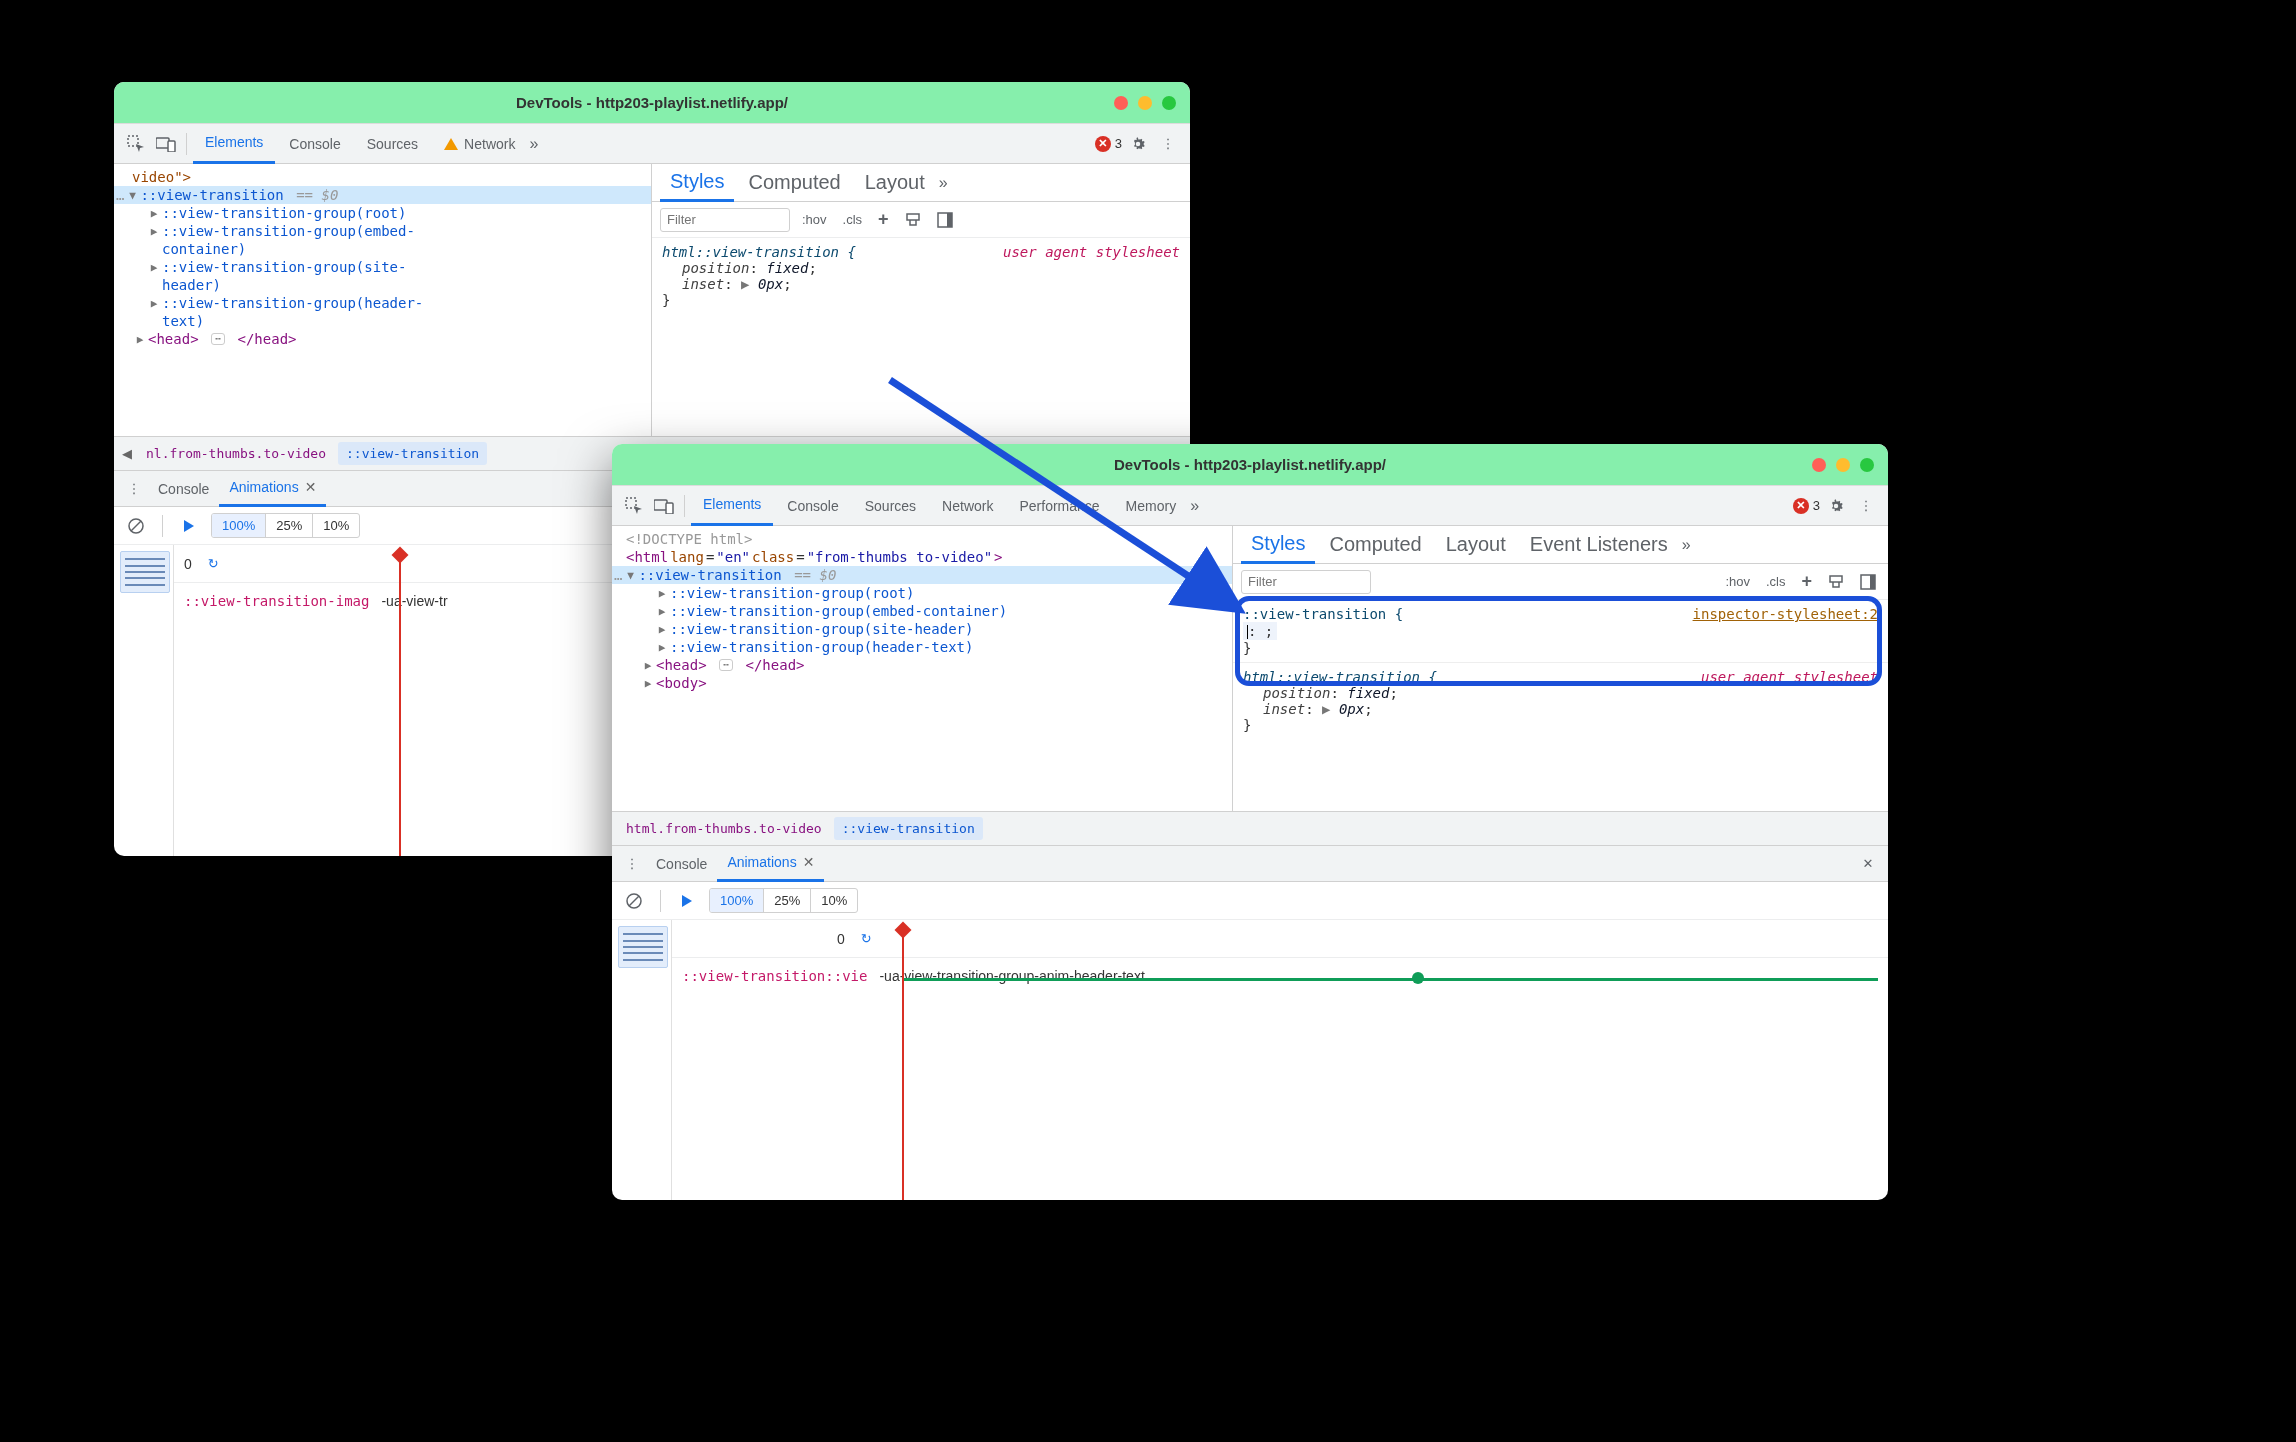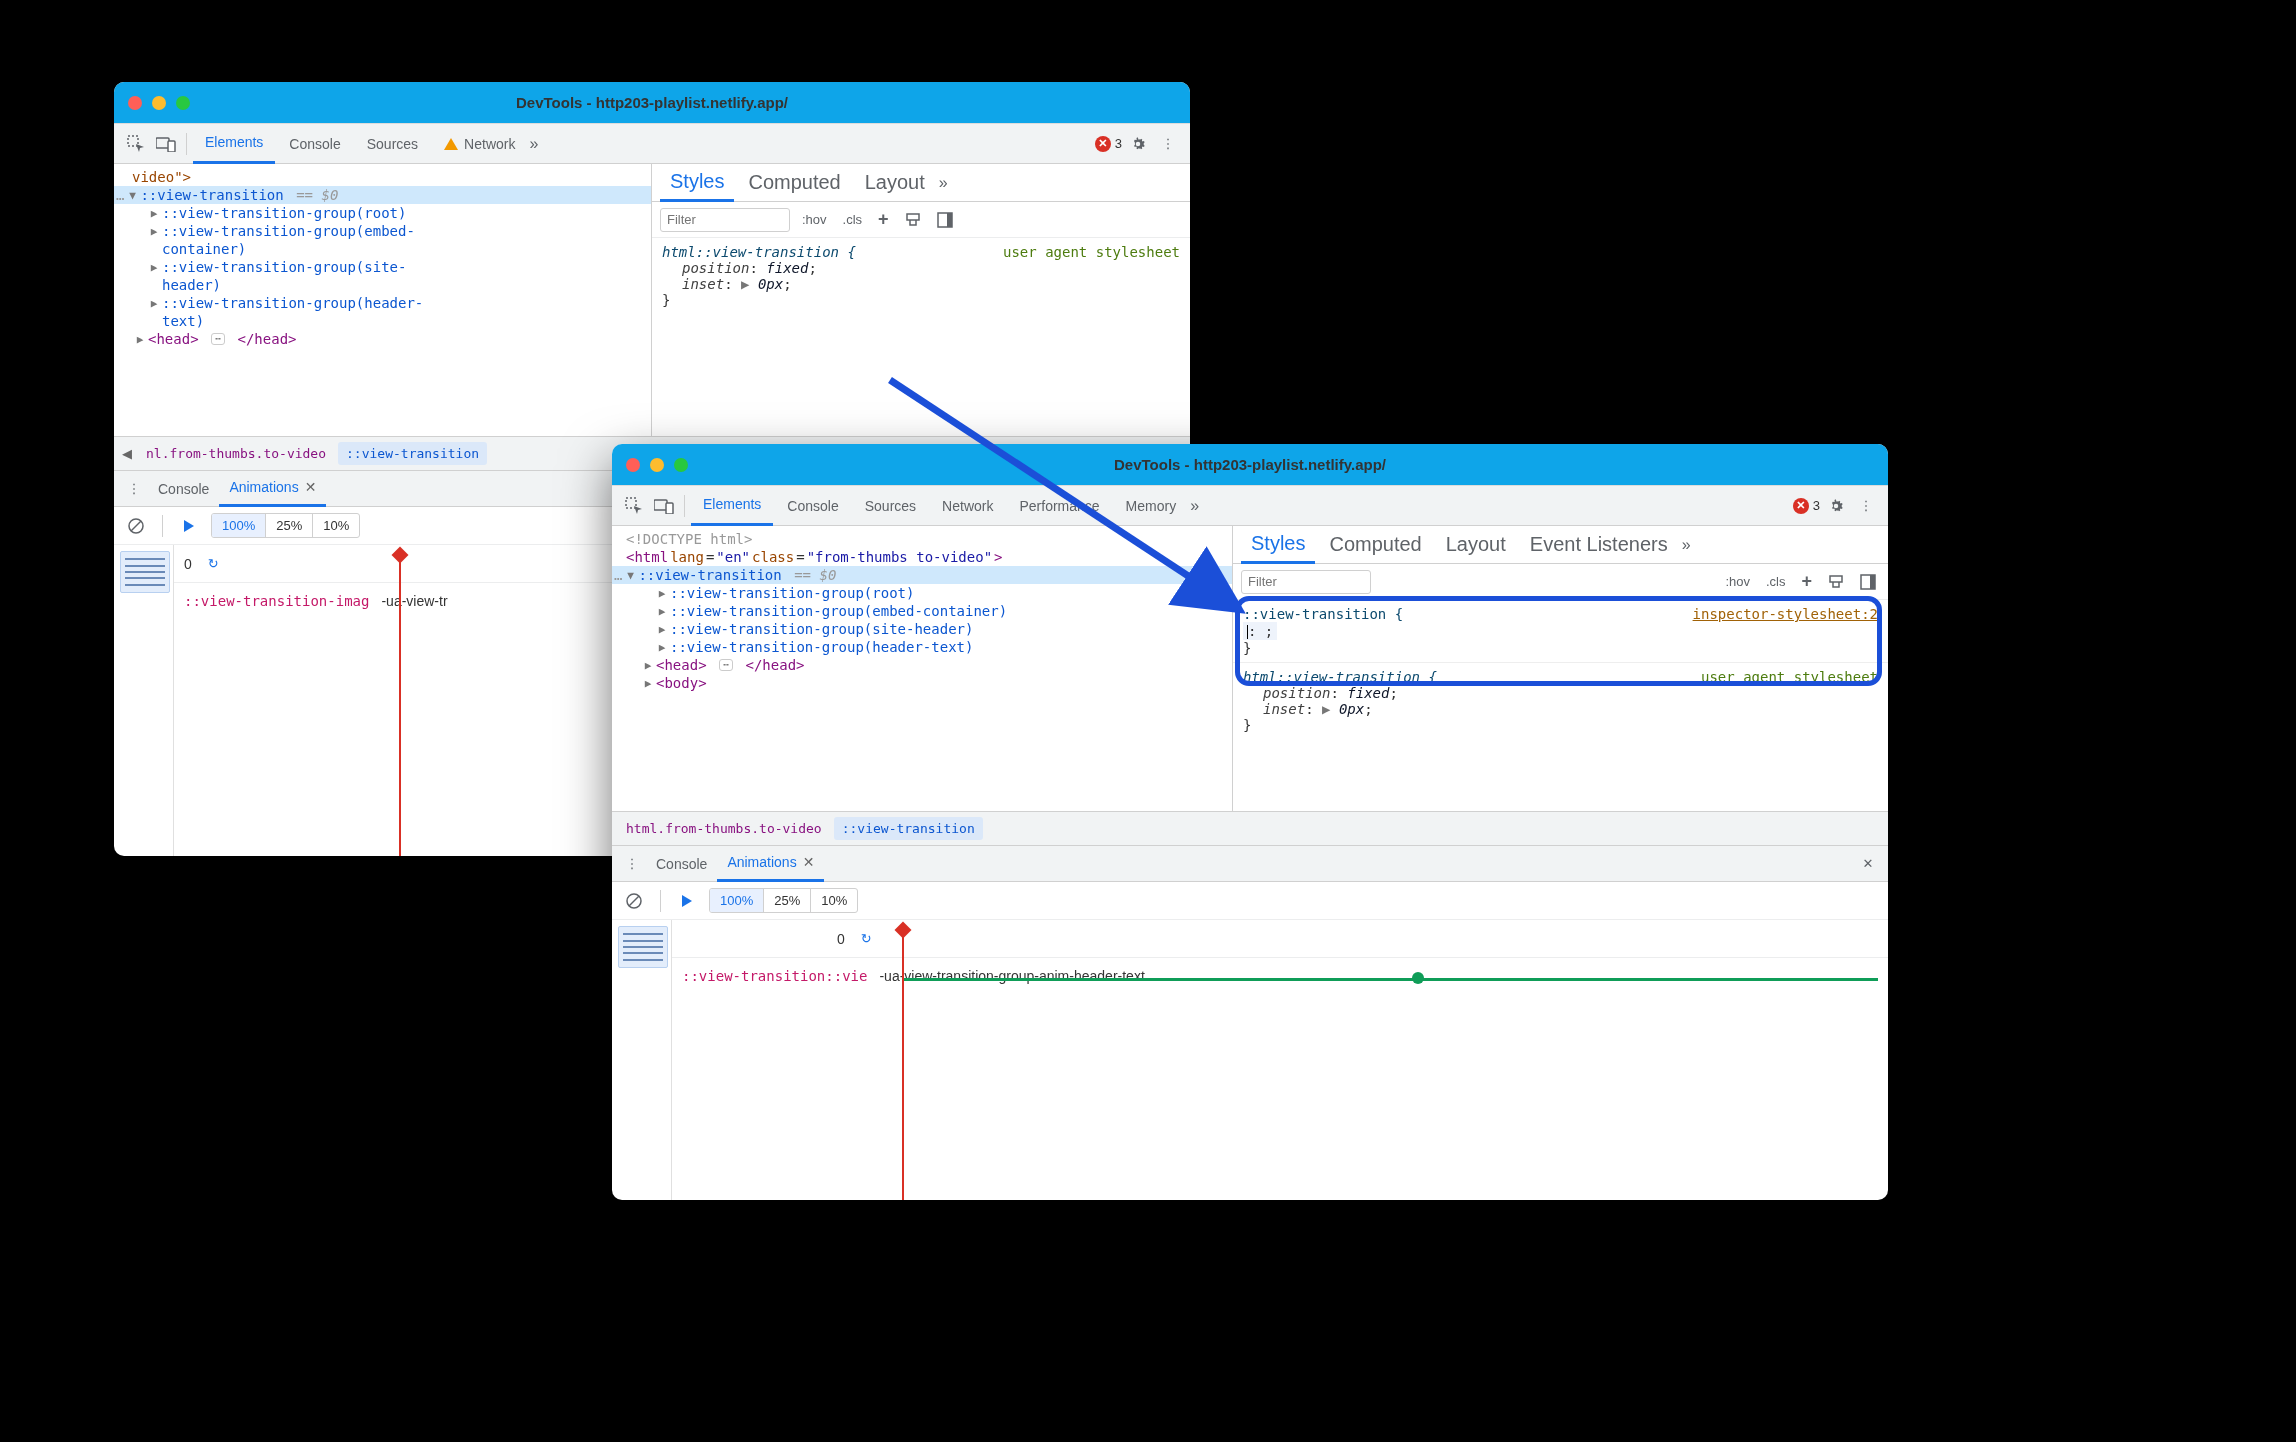--- a/index.html
+++ b/index.html
@@ -20,26 +20,27 @@
     overflow: hidden;
     display: flex;
     flex-direction: column;
   }
   .win1 { left: 114px; top: 82px; width: 1076px; height: 774px; }
   .win2 { left: 612px; top: 444px; width: 1276px; height: 756px; }
 
   
   .titlebar {
     height: 42px;
-    background: #0ea5e9;
+    background: #86efac;
     border-bottom: 1px solid #dcdcdc;
     display: flex;
     align-items: center;
     padding: 0 14px;
     position: relative;
+    justify-content: flex-end;
   }
   .traffic { display: flex; gap: 10px; }
   .tl { width: 14px; height: 14px; border-radius: 50%; }
   .tl.red { background:#ff5f57;} .tl.yellow{background:#febc2e;} .tl.green{background:#28c840;}
   .title { position:absolute; left:0; right:0; text-align:center; font-weight:600; font-size:15px; color:#333; pointer-events:none;}
 
   
   .tabsrow {
     height: 40px;
     background:#f1f3f4;
@@ -86,21 +87,21 @@
 
   
   .subtabs{height:38px;display:flex;align-items:center;padding:0 8px;gap:4px;border-bottom:1px solid #d0d0d0;}
   .subtab{padding:0 10px;height:38px;display:flex;align-items:center;color:#5f6368;font-size:20px;}
   .subtab.active{color:#1a73e8;border-bottom:3px solid #1a73e8;}
   .filterrow{height:36px;display:flex;align-items:center;padding:4px 8px;gap:8px;border-bottom:1px solid #ecedee;}
   .filterrow input{width:130px;height:24px;border:1px solid #d0d0d0;border-radius:3px;padding:0 6px;font-size:13px;color:#666;}
   .actbtn{font-size:13px;color:#5f6368;padding:2px 4px;}
   .rule{padding:6px 10px;font-size:14px;}
   .sel{color:#0c4a6e;}
-  .src{float:right;color:#4d7c0f;}
+  .src{float:right;color:#be185d;font-style:italic;}
   .prop{color:#404040;}
   .pv{color:#0f172a;}
   .indent{padding-left:20px;}
 
   
   .drawer{border-top:1px solid #d0d0d0;display:flex;flex-direction:column;flex:1;}
   .dtabs{height:36px;display:flex;align-items:center;padding:0 6px;border-bottom:1px solid #d0d0d0;background:#f1f3f4;}
   .dtab{padding:0 10px;height:36px;display:flex;align-items:center;color:#5f6368;font-size:14px;}
   .dtab.active{color:#1a73e8;border-bottom:3px solid #1a73e8;}
   .dtab .x{margin-left:6px;color:#666;}

